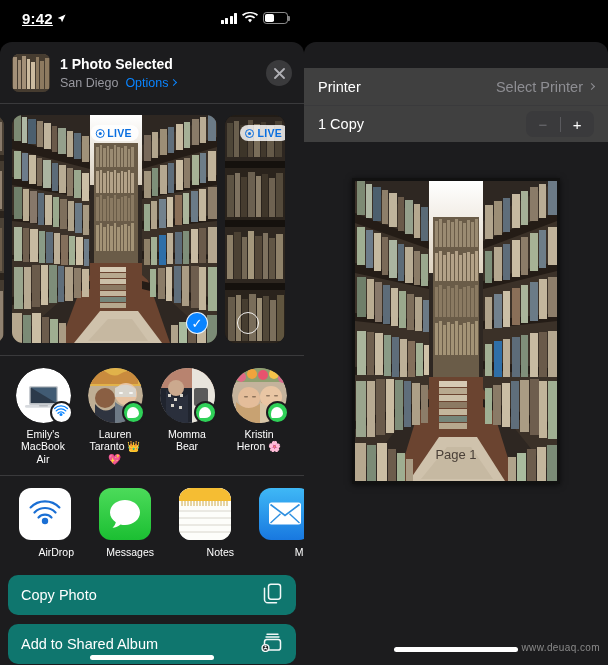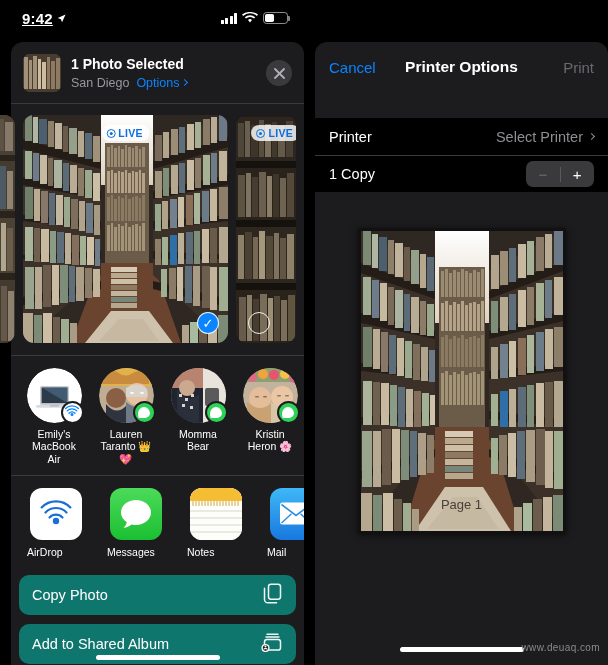--- a/index.html
+++ b/index.html
@@ -29,21 +29,21 @@
   .bars i:nth-child(3){height:8px}.bars i:nth-child(4){height:11px}
   .batt { width: 25px; height: 12px; border: 1.3px solid rgba(255,255,255,.55);
           border-radius: 3.5px; position: relative; padding: 1.2px; }
   .batt::after { content:''; position:absolute; right:-3.2px; top:3.4px; width:1.8px;
           height:4.4px; background: rgba(255,255,255,.5); border-radius: 0 1px 1px 0;}
   .batt span { display:block; height:100%; width:42%; background:#fff; border-radius:1.8px;}
 
   
   .sheet {
     position: absolute; left: 0; right: 0; bottom: 0; top: 42px;
-    background: #1c1c1e; border-radius: 12px 12px 0 0; margin-left: 11px;
+    background: #1c1c1e; border-radius: 12px 12px 0 0;
   }
 
   
   .share-header {
     display: flex; align-items: center; padding: 12px 12px 11px 12px;
     border-bottom: .5px solid #3a3a3c; position: relative;
   }
   .hdr-thumb { width: 38px; height: 38px; border-radius: 7px; flex: none;
     background: linear-gradient(#6a5c4e,#3a332c); overflow:hidden; position:relative;}
   .hdr-text { margin-left: 10px; flex: 1; min-width: 0; }
@@ -87,21 +87,21 @@
      border-radius:50%; display:flex; align-items:center; justify-content:center;
      border:2px solid #1c1c1e;}
   .badge-msg { background:#2fd158; }
   .badge-msg .b { width:12px;height:11px;background:#fff;border-radius:50% 50% 50% 10%/60% 60% 40% 40%;}
   .badge-ad { background:#fff; }
   .cname { color:#fff; font-size:10.5px; line-height:12.5px; margin-top:5px;
      word-wrap:break-word;}
 
   
   .apps { display:flex; gap:22px; padding: 12px 0 9px 16px; }
-  .app { width: 58px; flex:none; text-align:left; }
+  .app { width: 58px; flex:none; text-align:right; }
   .app-ico { width:52px; height:52px; border-radius:12px; margin:0 auto;
      display:flex; align-items:center; justify-content:center; overflow:hidden;}
   .aname { color:#fff; font-size:10.5px; margin-top:6px; }
 
   
   .actions { padding: 8px 8px 0 8px; }
   .act-row { background:#0f766e; border-radius:10px; height:40px; display:flex;
      align-items:center; justify-content:space-between; padding: 0 13px; margin-bottom:9px;
      color:#fff; font-size:14.5px;}
   .act-ico { color:#fff; opacity:.95; }
@@ -110,21 +110,21 @@
      width:124px; height:5px; border-radius:3px; background:#fff; }
 
   
   .pr-nav { height:50px; display:flex; align-items:center; justify-content:space-between;
      padding: 0 14px; position:relative; }
   .pr-cancel { color:#0a84ff; font-size:15px; }
   .pr-title { color:#fff; font-size:15.5px; font-weight:700; position:absolute;
      left:0; right:0; text-align:center; pointer-events:none;}
   .pr-print { color:#6a6a6e; font-size:15px; }
   .pr-gap { height:26px; }
-  .pr-list { background:#000000; }
+  .pr-list { background:#404040; }
   .pr-row { height:37px; display:flex; align-items:center; justify-content:space-between;
      padding: 0 14px; color:#fff; font-size:14.5px;}
   .pr-row + .pr-row { border-top:.5px solid #3a3a3c; }
   .pr-val { color:#8e8e93; display:flex; align-items:center; gap:6px;text-align:center; }
   .stepper { display:flex; align-items:center; background:#3a3a3c; border-radius:7px;
      height:26px; width:68px; }
   .step-btn { flex:1; display:flex; align-items:center; justify-content:center;
      color:#fff; font-size:15px; height:100%;}
   .step-btn.dim { color:#6e6e73; }
   .step-div { width:.5px; height:15px; background:#5a5a5e; }
@@ -756,25 +756,20 @@
     </div>
 
     <div class="home-ind"></div>
   </div>
 </div>
 
 <div class="screen right">
 
   <div class="sheet">
 
-    <div class="pr-nav">
-      <span class="pr-cancel">Cancel</span>
-      <span class="pr-title">Printer Options</span>
-      <span class="pr-print">Print</span>
-    </div>
 
     <div class="pr-gap"></div>
 
     <div class="pr-list">
       <div class="pr-row">
         <span>Printer</span>
         <span class="pr-val">
           <span>Select Printer</span>
           <i class="chev"></i>
         </span>

